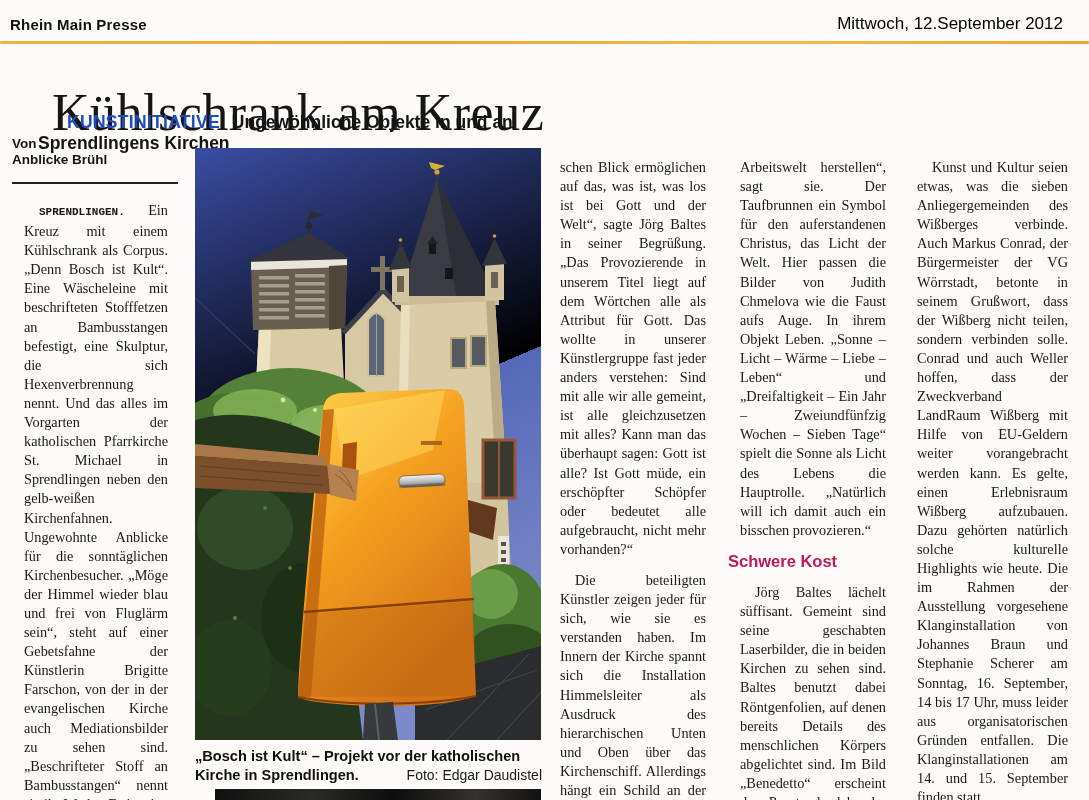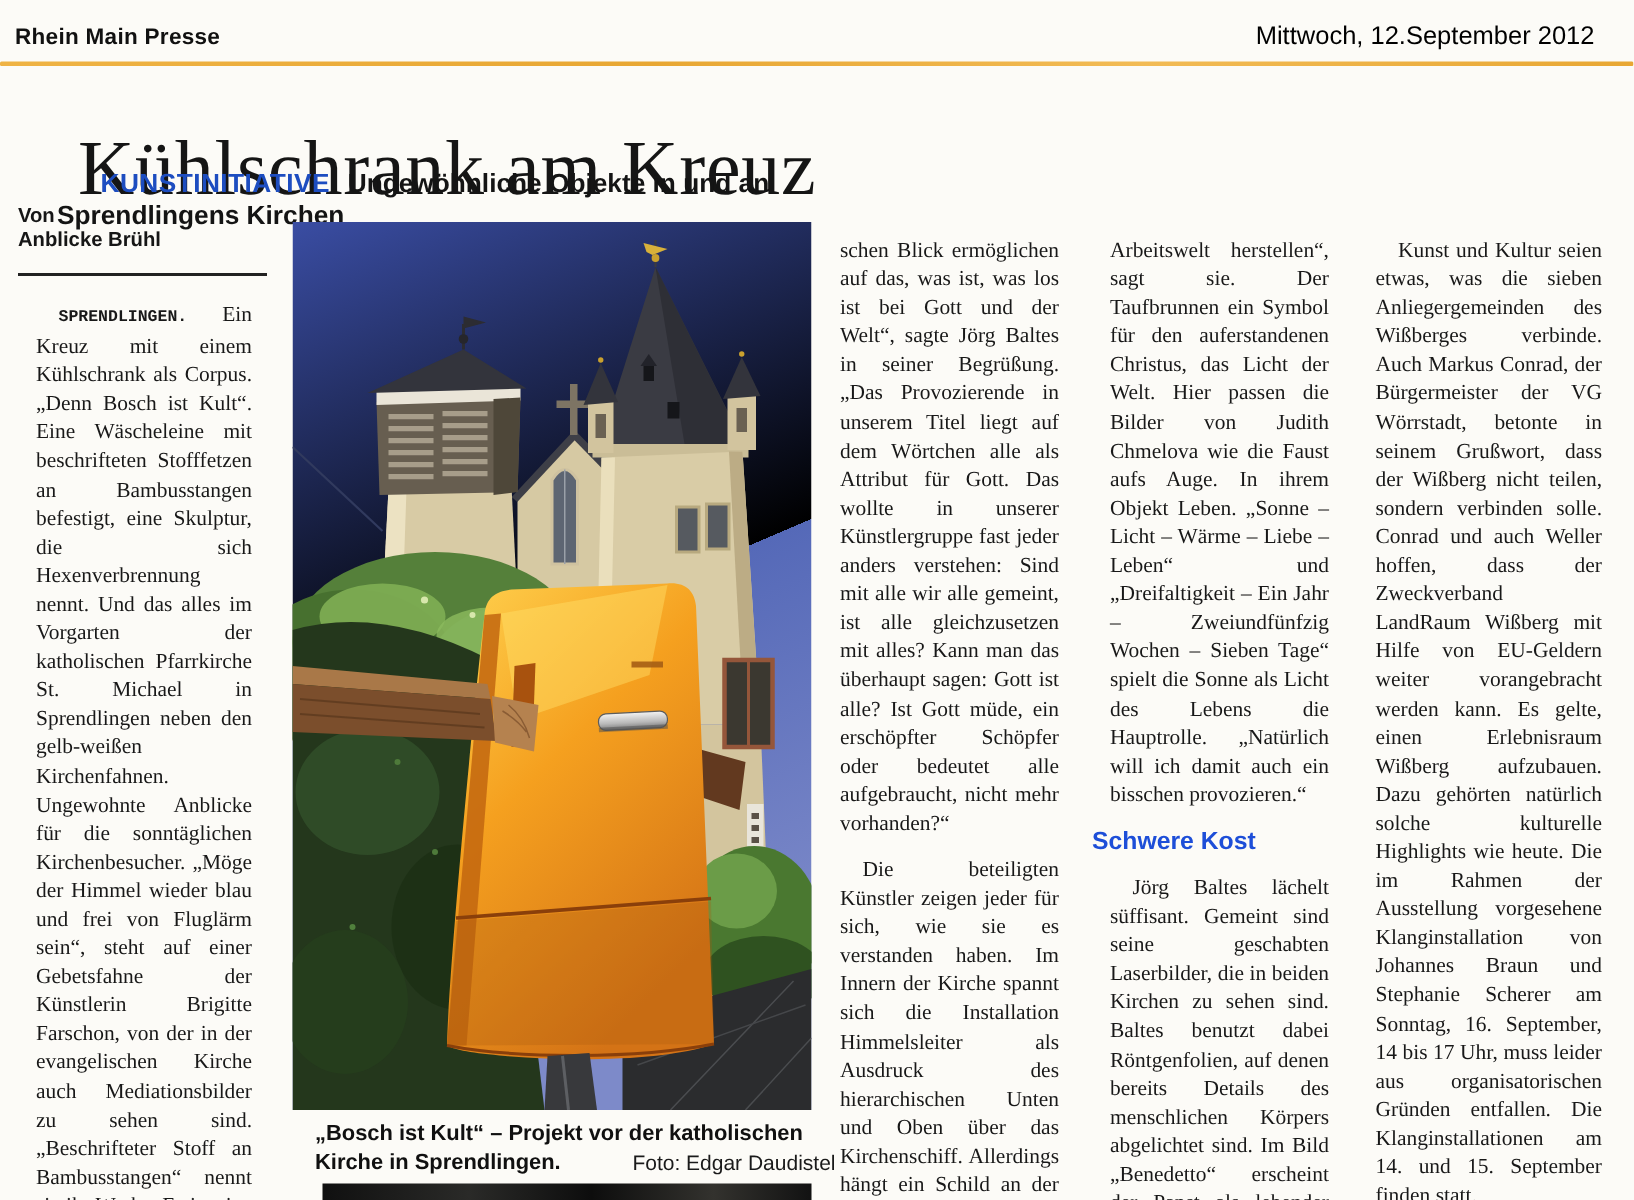--- a/index.html
+++ b/index.html
@@ -54,28 +54,28 @@
   }
   #col1{left:12px;top:189px;width:168px;}
   #col2{left:548px;top:146px;width:170px;}
   #col3{left:728px;top:146px;width:170px;}
   #col4{left:905px;top:146px;width:175px;}
   .col p{margin:12px;}
   .col p.indent{text-indent:1.05em;}
   .lead-loc{font-weight:700;font-family:Liberation Mono, monospace;font-size:11px;}
   .subhead{
     font-family:"Liberation Sans",sans-serif;
-    font-size:16.5px;font-weight:700;color:#1d4ed8;
+    font-size:16.5px;font-weight:700;color:#be185d;
     margin:11px 0 9px 0;text-align:left;text-indent:0;
   }
   
   .photo-wrap{position:absolute;left:195px;top:148px;width:346px;height:592px;}
   .photo-wrap svg{display:block;}
   .caption{
-    position:absolute;left:210px;top:747px;width:347px;
+    position:absolute;left:195px;top:747px;width:347px;
     font-size:14.6px;font-weight:700;line-height:19px;color:#101010;
     text-align:left;
   }
   .caption .credit{float:right;font-weight:400;font-size:14px;color:#1a1a1a;}
   .bottom-strip{
     position:absolute;left:215px;top:789px;width:326px;height:11px;
     background:linear-gradient(90deg,#101010,#2a2a28 30%,#0d0d0d 55%,#33322e 80%,#121212);
   }
 </style>
 </head>

